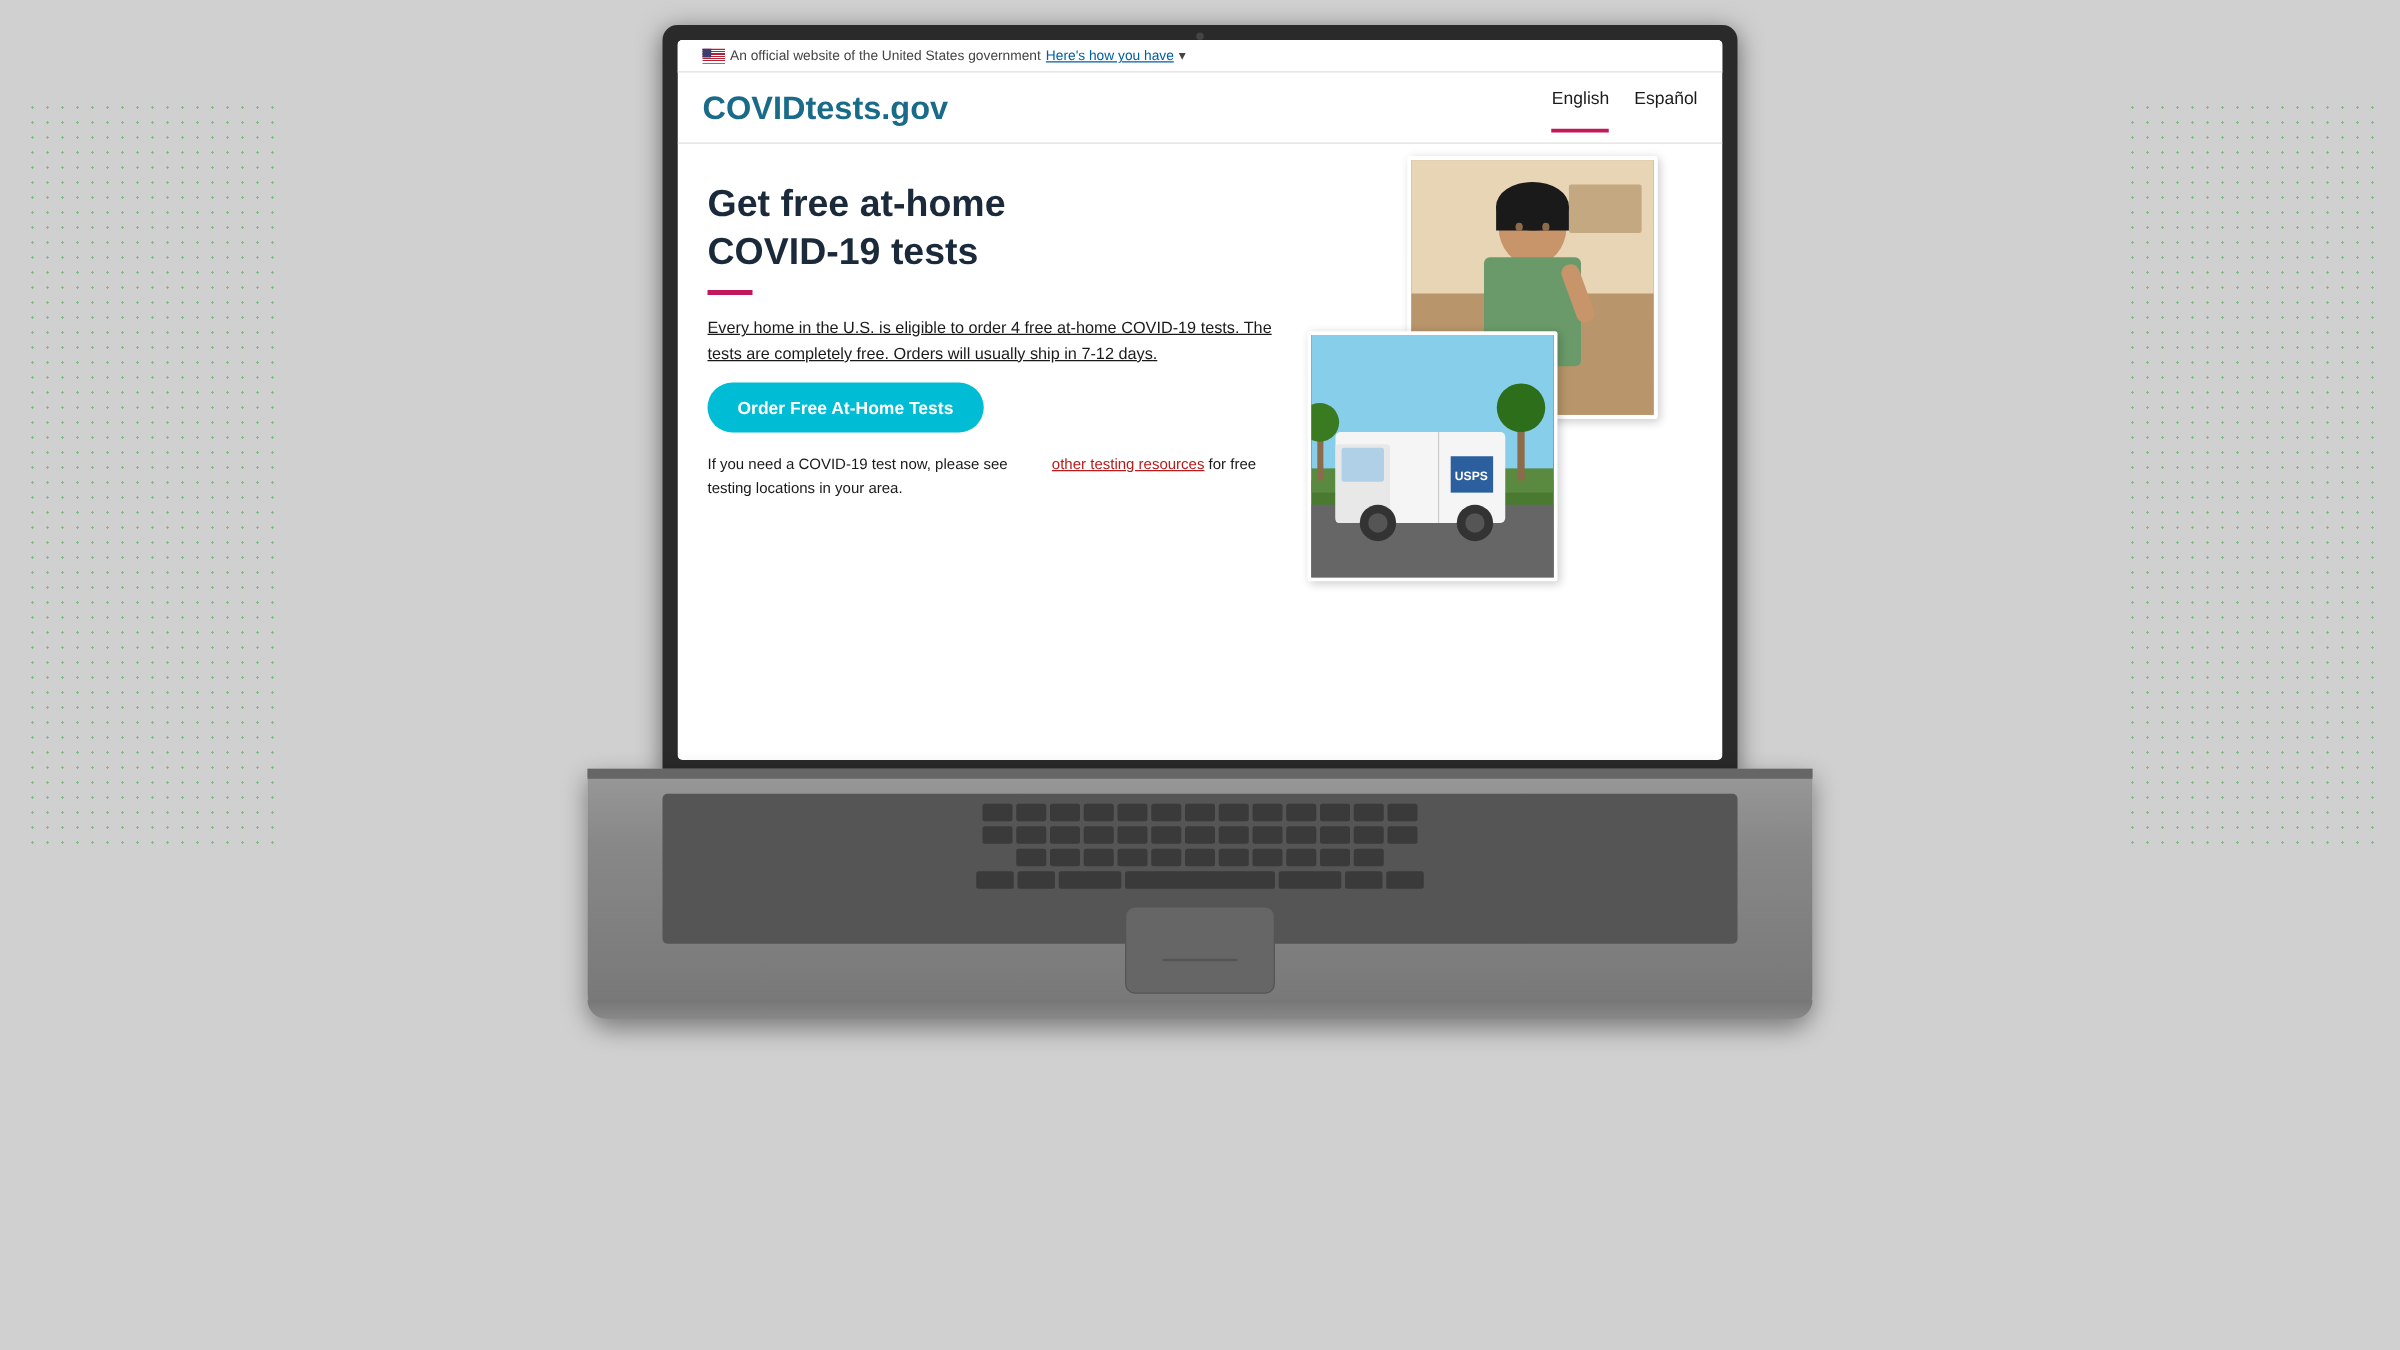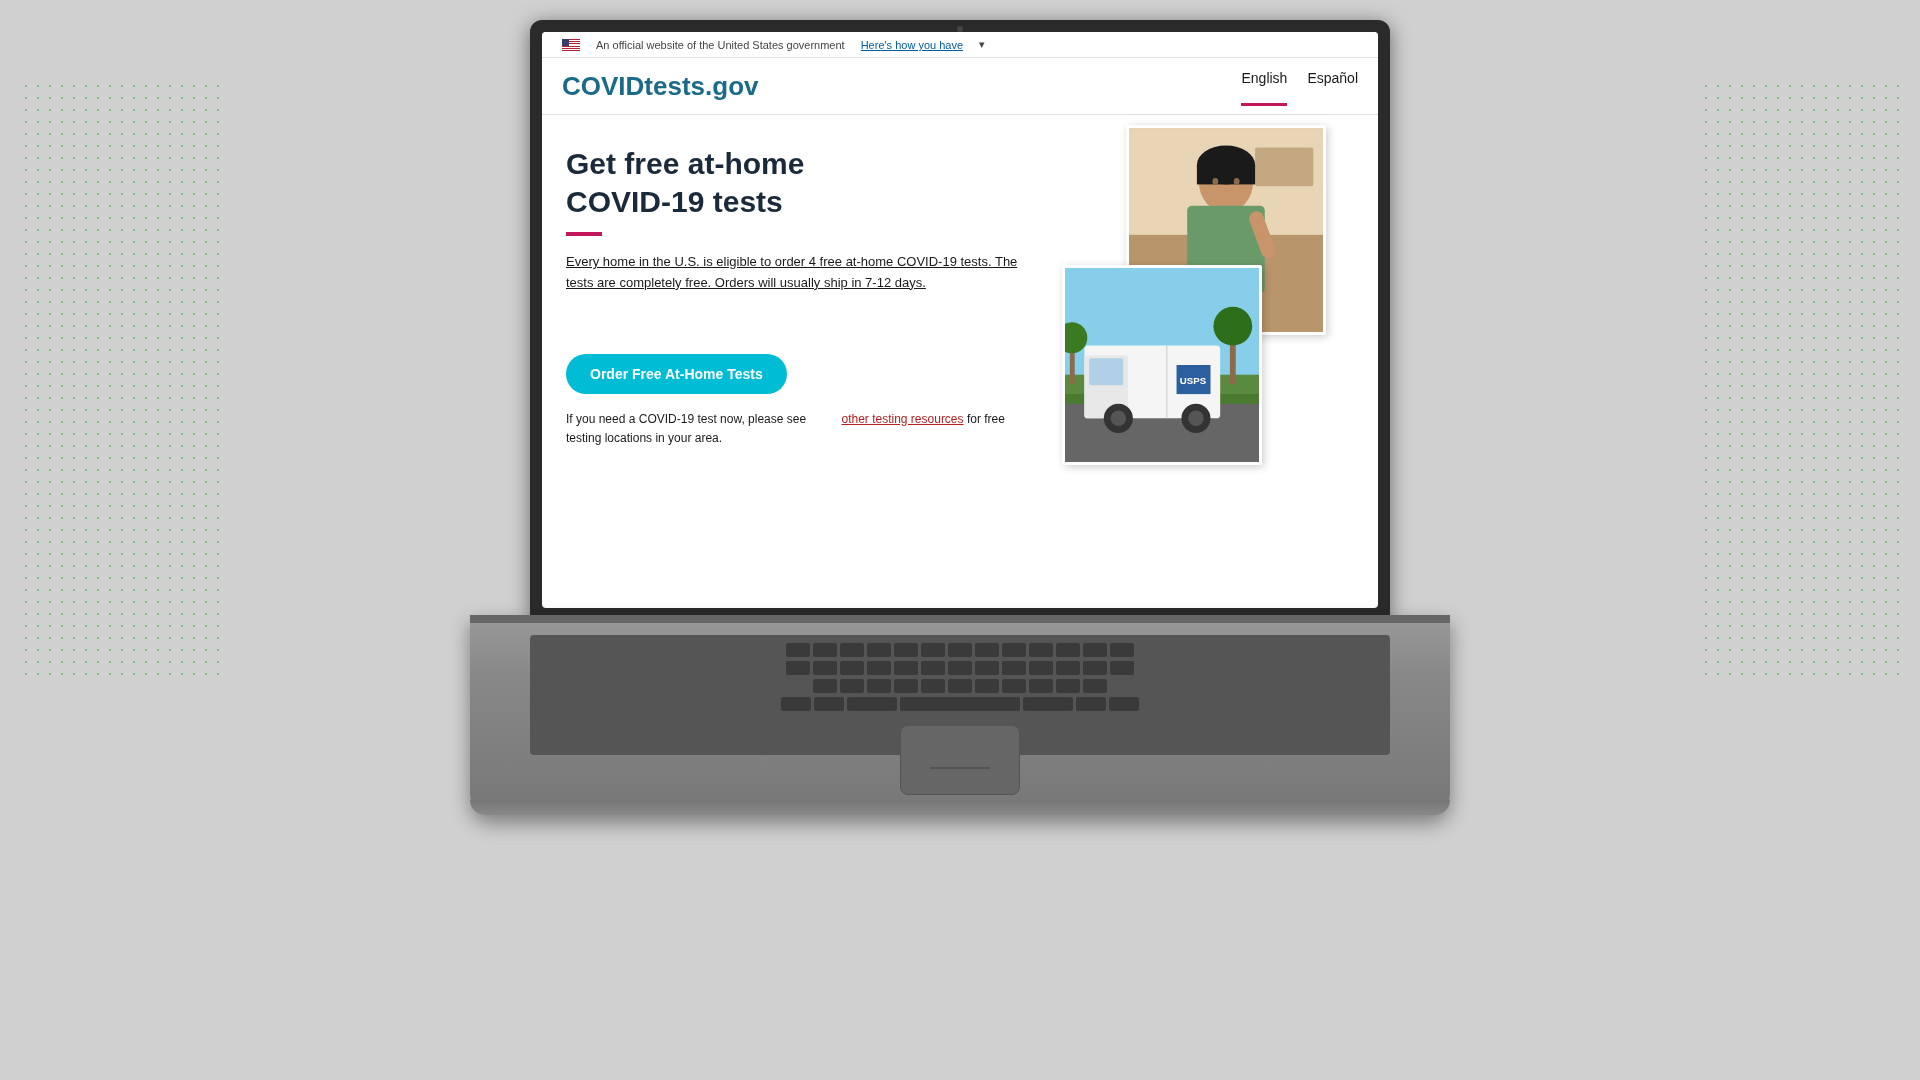--- a/index.html
+++ b/index.html
@@ -91,21 +91,21 @@
       background: white;
       font-family: 'Source Sans Pro', Arial, sans-serif;
     }
 
     .gov-banner {
       background: white;
       border-bottom: 1px solid #e0e0e0;
       padding: 6px 20px;
       display: flex;
       align-items: flex-end;
-      gap: 16px;
+      gap: 4px;
       font-size: 11px;
       color: #444;
     }
 
     .us-flag {
       width: 18px;
       height: 12px;
       display: inline-block;
       background: linear-gradient(
         to bottom,
@@ -225,21 +225,20 @@
       background: #00bcd4;
       color: white;
       font-size: 14px;
       font-weight: bold;
       padding: 12px 24px;
       border-radius: 25px;
       cursor: pointer;
       text-decoration: none;
       border: none;
       margin-bottom: 16px;
-      margin-top: 48px;
     }
 
     .footer-text {
       font-size: 12px;
       color: #1a1a1a;
       line-height: 1.6;
     }
 
     .footer-link {
       color: #b91c1c;
@@ -275,21 +274,21 @@
     }
 
     
     .photo-woman svg {
       width: 100%;
       height: 100%;
     }
 
     .photo-usps {
       position: absolute;
-      left: 16px;
+      left: 0;
       top: 120px;
       width: 200px;
       height: 200px;
       background: #22c55e;
       border: 3px solid white;
       box-shadow: 2px 2px 8px rgba(0,0,0,0.2);
       overflow: hidden;
       border-radius: 2px;
     }
 

